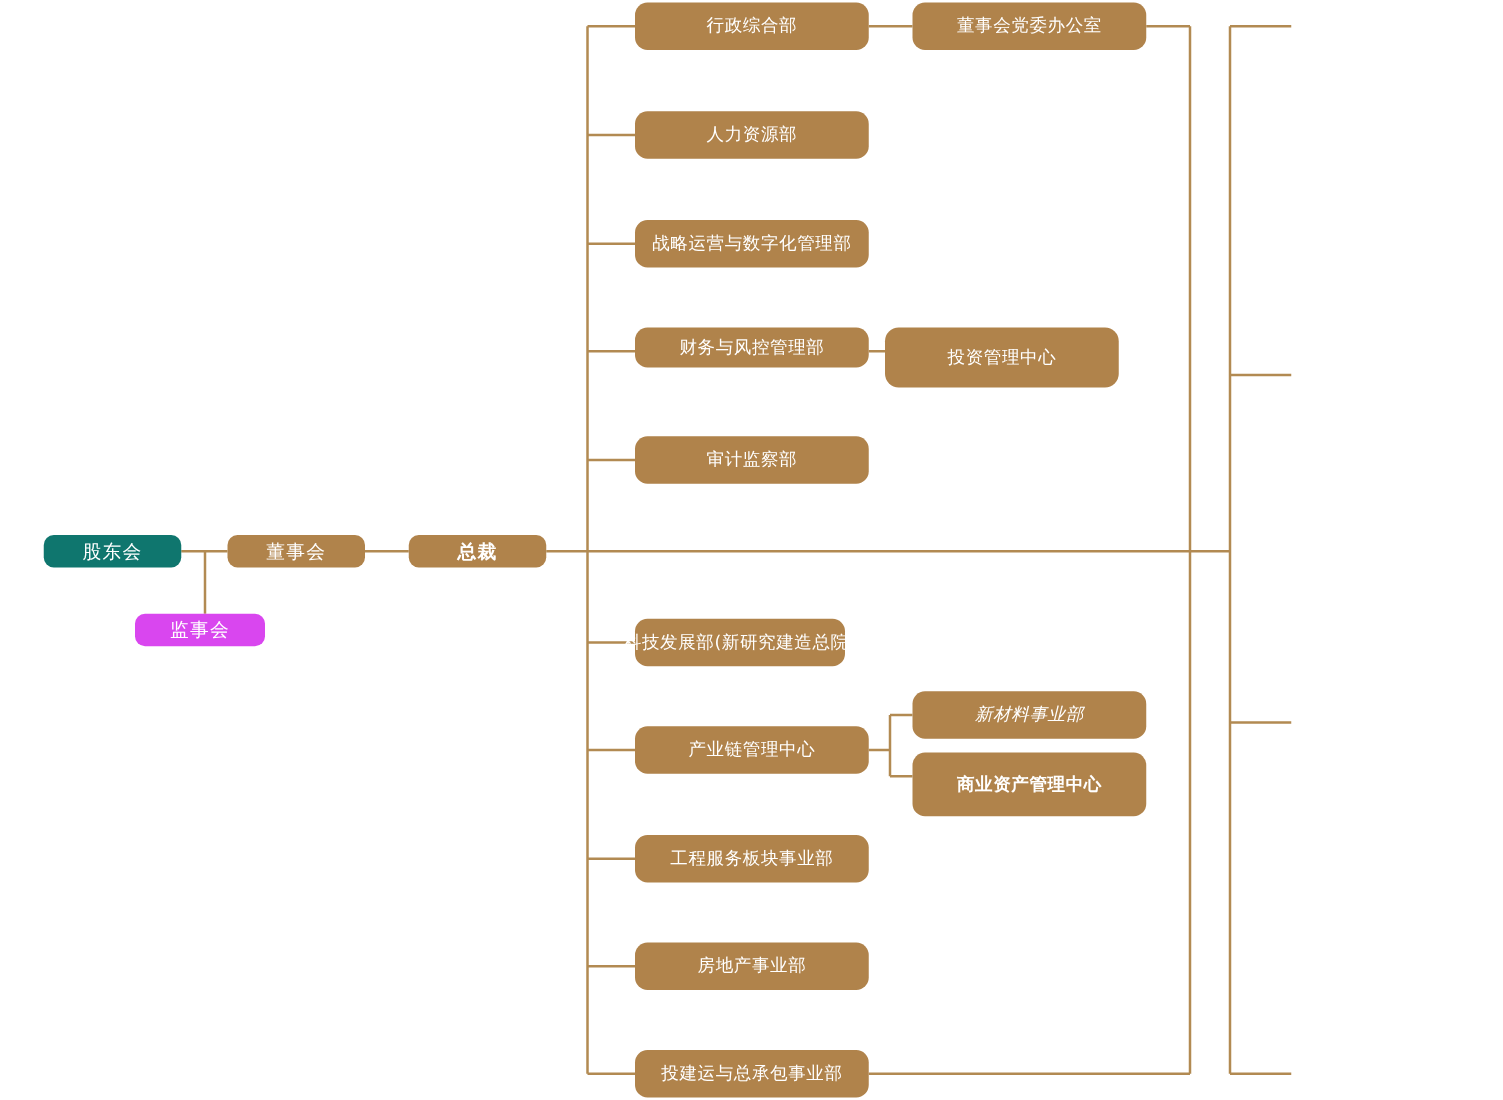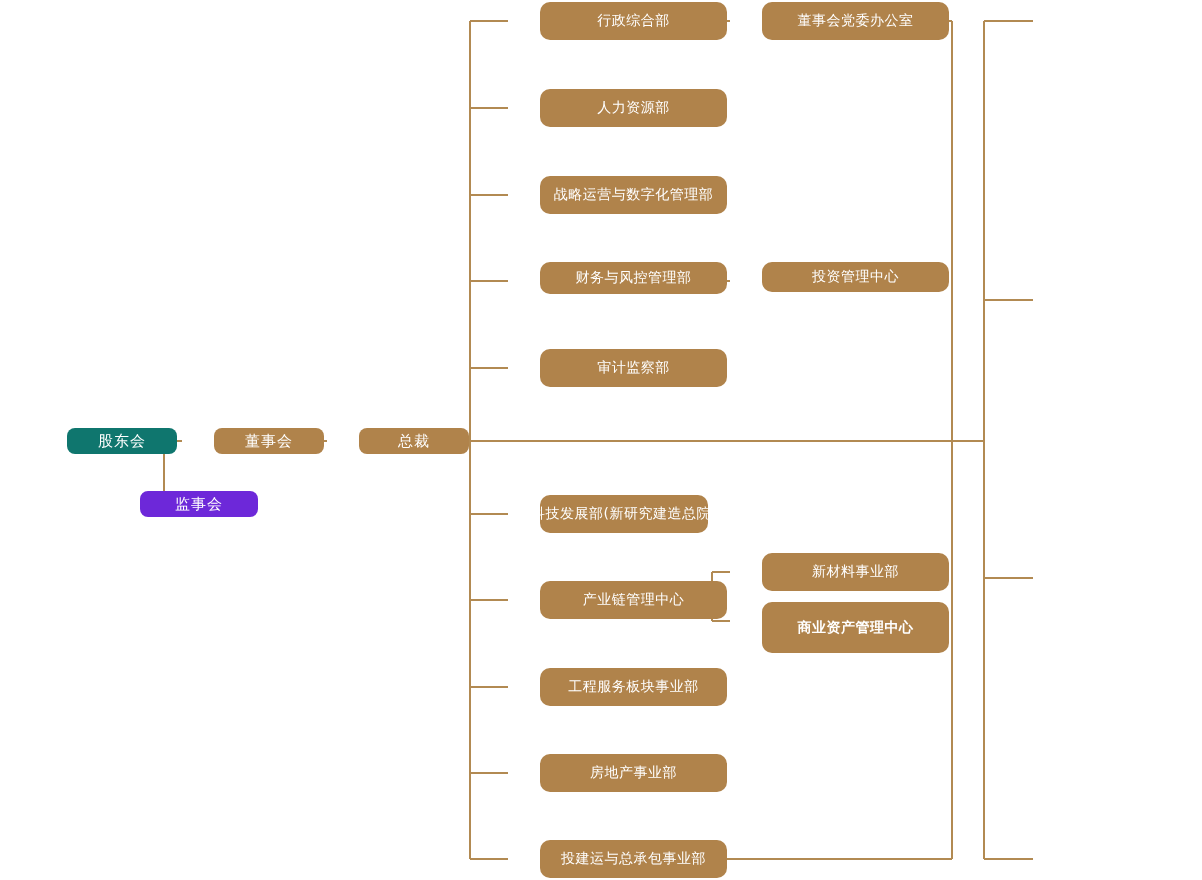--- a/index.html
+++ b/index.html
@@ -24,21 +24,20 @@
   .node {
     position: absolute;
     display: flex;
     align-items: center;
     justify-content: center;
     background: #B0834B;
     color: #ffffff;
     white-space: nowrap;
     box-sizing: border-box;
     text-align: center;
-    margin-left: 32px;
   }
   .node--root {
     border-radius: 8px;
     font-size: 15px;
     font-weight: 500;
     letter-spacing: 1px;
   }
   .node--dept, .node--sub {
     border-radius: 10px;
     font-size: 14px;
@@ -74,29 +73,29 @@
     <div class="connector" style="background: rgb(178, 138, 82); left: 712px; top: 620.25px; width: 18px; height: 1.5px;"></div>
     <div class="connector" style="background: rgb(178, 138, 82); left: 695px; top: 858.25px; width: 257px; height: 1.5px;"></div>
     <div class="connector" style="background: rgb(178, 138, 82); left: 951.25px; top: 21px; width: 1.5px; height: 838px;"></div>
     <div class="connector" style="background: rgb(178, 138, 82); left: 983.25px; top: 21px; width: 1.5px; height: 838px;"></div>
     <div class="connector" style="background: rgb(178, 138, 82); left: 984px; top: 20.25px; width: 49px; height: 1.5px;"></div>
     <div class="connector" style="background: rgb(178, 138, 82); left: 984px; top: 299.25px; width: 49px; height: 1.5px;"></div>
     <div class="connector" style="background: rgb(178, 138, 82); left: 984px; top: 577.25px; width: 49px; height: 1.5px;"></div>
     <div class="connector" style="background: rgb(178, 138, 82); left: 984px; top: 858.25px; width: 49px; height: 1.5px;"></div>
     <div class="node node--root" style="left: 35px; top: 428px; width: 110px; height: 26px; background: #0f766e; color: rgb(255, 255, 255);">股东会</div>
     <div class="node node--root" style="left: 182px; top: 428px; width: 110px; height: 26px; background: rgb(176, 131, 75); color: rgb(255, 255, 255);">董事会</div>
-    <div class="node node--root" style="left: 327px; top: 428px; width: 110px; height: 26px; background: rgb(176, 131, 75); color: rgb(255, 255, 255);">总裁</div>
-    <div class="node node--root" style="left: 108px; top: 491px; width: 118px; height: 26px; background: #6d28d9; color: rgb(255, 255, 255);">监事会</div>
+    <div class="node node--root" style="left: 327px; top: 428px; width: 110px; height: 26px; background: rgb(176, 131, 75); color: rgb(255, 255, 255); font-weight: bold;">总裁</div>
+    <div class="node node--root" style="left: 108px; top: 491px; width: 104px; height: 26px; background: #d946ef; color: rgb(255, 255, 255);">监事会</div>
     <div class="node node--dept" style="left: 508px; top: 2px; width: 187px; height: 38px; background: rgb(176, 131, 75); color: rgb(255, 255, 255);">行政综合部</div>
     <div class="node node--dept" style="left: 508px; top: 89px; width: 187px; height: 38px; background: rgb(176, 131, 75); color: rgb(255, 255, 255);">人力资源部</div>
     <div class="node node--dept" style="left: 508px; top: 176px; width: 187px; height: 38px; background: rgb(176, 131, 75); color: rgb(255, 255, 255);">战略运营与数字化管理部</div>
     <div class="node node--dept" style="left: 508px; top: 262px; width: 187px; height: 32px; background: rgb(176, 131, 75); color: rgb(255, 255, 255);">财务与风控管理部</div>
     <div class="node node--dept" style="left: 508px; top: 349px; width: 187px; height: 38px; background: rgb(176, 131, 75); color: rgb(255, 255, 255);">审计监察部</div>
     <div class="node node--dept" style="left: 508px; top: 495px; width: 168px; height: 38px; background: rgb(176, 131, 75); color: rgb(255, 255, 255);">科技发展部(新研究建造总院)</div>
     <div class="node node--dept" style="left: 508px; top: 581px; width: 187px; height: 38px; background: rgb(176, 131, 75); color: rgb(255, 255, 255);">产业链管理中心</div>
     <div class="node node--dept" style="left: 508px; top: 668px; width: 187px; height: 38px; background: rgb(176, 131, 75); color: rgb(255, 255, 255);">工程服务板块事业部</div>
     <div class="node node--dept" style="left: 508px; top: 754px; width: 187px; height: 38px; background: rgb(176, 131, 75); color: rgb(255, 255, 255);">房地产事业部</div>
     <div class="node node--dept" style="left: 508px; top: 840px; width: 187px; height: 38px; background: rgb(176, 131, 75); color: rgb(255, 255, 255);">投建运与总承包事业部</div>
     <div class="node node--sub" style="left: 730px; top: 2px; width: 187px; height: 38px; background: rgb(176, 131, 75); color: rgb(255, 255, 255); font-family: Liberation Serif, serif;">董事会党委办公室</div>
-    <div class="node node--sub" style="left: 730px; top: 262px; width: 187px; height: 30px; background: rgb(176, 131, 75); color: rgb(255, 255, 255);">投资管理中心</div>
-    <div class="node node--sub" style="left: 730px; top: 553px; width: 187px; height: 38px; background: rgb(176, 131, 75); color: rgb(255, 255, 255);">新材料事业部</div>
+    <div class="node node--sub" style="left: 708px; top: 262px; width: 187px; height: 48px; background: rgb(176, 131, 75); color: rgb(255, 255, 255); border-radius: 11px;">投资管理中心</div>
+    <div class="node node--sub" style="left: 730px; top: 553px; width: 187px; height: 38px; background: rgb(176, 131, 75); color: rgb(255, 255, 255); font-style: italic;">新材料事业部</div>
     <div class="node node--sub" style="left: 730px; top: 602px; width: 187px; height: 51px; background: rgb(176, 131, 75); color: rgb(255, 255, 255); font-weight: bold;">商业资产管理中心</div>
   </div>
 
 </body></html>

